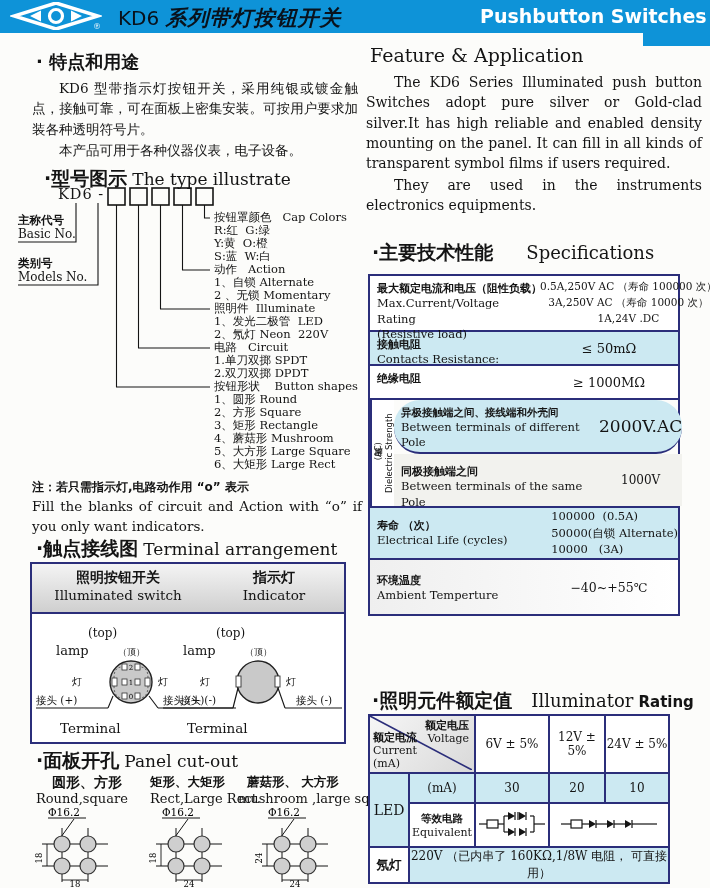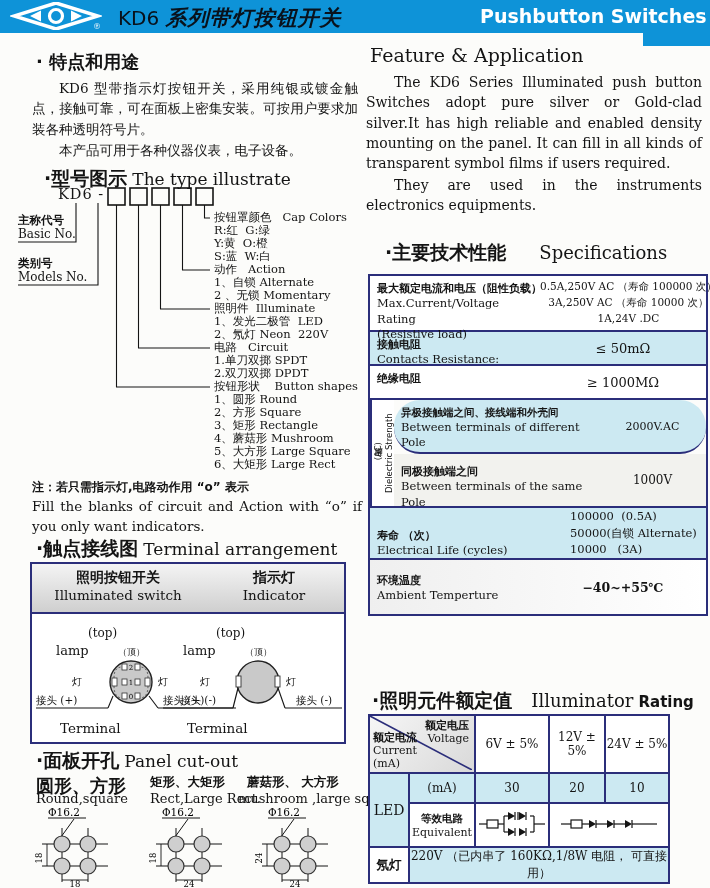--- a/index.html
+++ b/index.html
@@ -16,21 +16,21 @@
   
   .tline{white-space:pre;font-size:11.5px;line-height:13px;}
   
   .tbox{border:2px solid #2b2e7a;background:#fff;}
   .tboxhead{display:flex;height:48px;background:linear-gradient(#f4f4f4,#cfcfcf);border-bottom:2px solid #2b2e7a;}
   .tboxhead>div{flex:1;text-align:center;padding-top:5px;padding-left:16px;}
   .tboxhead .cnl{font-size:14px;font-weight:bold;}
   .tboxhead .enl{font-size:13.5px;}
   .tlabel{position:absolute;font-size:12px;}
   
-  .spectable{border:2.5px solid #2b2e7a;width:340px;box-sizing:border-box;}
+  .spectable{border:2.5px solid #2b2e7a;width:312px;box-sizing:border-box;}
   .srow{display:flex;box-sizing:border-box;}
   .srow + .srow{border-top:2px solid #2b2e7a;}
   .sl{width:170px;padding:5px 0 0 7px;box-sizing:border-box;}
   .sl .cn{display:block;font-family:"DejaVu Sans","Liberation Sans",sans-serif;font-weight:600;font-size:11px;white-space:nowrap;line-height:1.4;}
   .sl .en{display:block;font-size:11.5px;line-height:1.35;}
   .sv{flex:1;display:flex;flex-direction:column;justify-content:center;align-items:center;font-size:12px;}
   .blue{background:#cce9f2;}
   .wt{background:#fff;}
   .vside{width:24px;border-right:2px solid #2b2e7a;box-sizing:border-box;background:#fff;
          writing-mode:vertical-rl;transform:rotate(180deg);
@@ -207,21 +207,21 @@
       <div class="tlabel" style="left:131px;top:80px;font-size:10.5px;">接头 (+)</div>
       <div class="tlabel" style="left:264px;top:80px;font-size:10.5px;">接头 (-)</div>
       <div class="tlabel" style="left:155px;top:106px;font-size:13.5px;">Terminal</div>
     </div>
   </div>
 
   <div class="abs" style="left:36px;top:748px;">
     <span class="hcn" style="font-size:19px;"><span>·</span><span>面板开孔</span></span>
     <span style="font-size:17px;">Panel cut-out</span>
   </div>
-  <div class="abs hcn" style="left:36px;top:774px;font-size:18px;">圆形、方形</div>
+  <div class="abs hcn" style="left:52px;top:774px;font-size:14px;">圆形、方形</div>
   <div class="abs hcn" style="left:150px;top:774px;font-size:12.5px;">矩形、大矩形</div>
   <div class="abs hcn" style="left:247px;top:774px;font-size:12.5px;">蘑菇形、 大方形</div>
   <div class="abs" style="left:36px;top:791px;font-size:13px;">Round,square</div>
   <div class="abs" style="left:150px;top:791px;font-size:13px;">Rect,Large Rect.</div>
   <div class="abs" style="left:238px;top:791px;font-size:13px;">mushroom ,large square</div>
 
   <div class="abs" style="left:28px;top:806px;">
     <svg width="112" height="82" viewBox="0 0 112 82">
       <text x="20" y="10" font-size="10.5">Φ16.2</text>
       <g fill="none" stroke="#141414" stroke-width="1">
@@ -296,21 +296,21 @@
       </g>
       <text x="14" y="52" font-size="8.5" text-anchor="middle" transform="rotate(-90 14 52)">24</text>
       <text x="47" y="81" font-size="8.5" text-anchor="middle">24</text>
     </svg>
   </div>
 
   <div class="abs" style="left:370px;top:44px;font-size:19px;">Feature &amp; Application</div>
   <div class="abs" style="left:366px;top:72px;width:336px;font-size:14px;line-height:1.45;text-align:justify;text-indent:2em;">The KD6 Series Illuminated push button Switches adopt pure silver or Gold-clad silver.It has high reliable and enabled density mounting on the panel. It can fill in all kinds of transparent symbol films if users required.</div>
   <div class="abs" style="left:366px;top:175px;width:336px;font-size:14px;line-height:1.45;text-align:justify;text-indent:2em;">They are used in the instruments electronics equipments.</div>
 
-  <div class="abs" style="left:372px;top:240px;margin-left:13px;">
+  <div class="abs" style="left:372px;top:240px;">
     <span class="hcn" style="font-size:19px;"><span>·</span><span>主要技术性能</span></span>
     <span style="font-size:18px;margin-left:28px;">Specifications</span>
   </div>
 
   <div class="abs spectable" style="left:368px;top:274px;">
 
     <div class="srow wt" style="height:54px;">
       <div class="sl">
         <span class="cn">最大额定电流和电压（阻性负载）</span>
         <span class="en">Max.Current/Voltage Rating</span>
@@ -347,54 +347,54 @@
         <span style="display:block;">耐压 (AC)</span>
         <span style="display:block;">Dielectric Strength</span>
       </div>
       <div style="flex:1;display:flex;flex-direction:column;">
         <div class="srow blue" style="height:54px;border-top:0;border-bottom:2px solid #2b2e7a;box-sizing:border-box;border-radius:26px;">
           <div class="sl" style="width:205px;">
             <span class="cn" style="font-size:10.5px;">异极接触端之间、接线端和外壳间</span>
             <span class="en">Between terminals of different Pole</span>
             <span class="en">Between terminals and housing</span>
           </div>
-          <div class="sv" style="font-size:11px;align-items:center;">
+          <div class="sv" style="font-size:17px;align-items:center;">
               <span>2000V.AC</span>
             </div>
         </div>
         <div class="srow" style="height:52px;border-top:0;background:#f2f2ee;">
           <div class="sl" style="width:205px;padding-top:10px;">
             <span class="cn">同极接触端之间</span>
             <span class="en">Between terminals of the same  Pole</span>
           </div>
           <div class="sv" style="font-size:12px;">
               <span>1000V</span>
             </div>
         </div>
       </div>
     </div>
 
     <div class="srow blue" style="height:52px;">
-      <div class="sl" style="width:200px;padding-top:20px;">
+      <div class="sl" style="width:200px;padding-top:10px;">
         <span class="cn">寿命 （次）</span>
         <span class="en">Electrical Life (cycles)</span>
       </div>
       <div class="sv" style="align-items:flex-start;font-size:11.5px;line-height:1.45;white-space:pre;">
         <span>100000  (0.5A)</span>
         <span>50000(自锁 Alternate)</span>
         <span>10000   (3A)</span>
       </div>
     </div>
 
     <div class="srow" style="height:56px;background:linear-gradient(90deg,#efefef,#ffffff);">
       <div class="sl" style="padding-top:13px;">
         <span class="cn">环境温度</span>
         <span class="en">Ambient Temperture</span>
       </div>
-      <div class="sv" style="font-size:12.5px;font-weight:bold;">
+      <div class="sv" style="font-size:12.5px;">
           <span>−40~+55℃</span>
         </div>
     </div>
   </div>
 
   <div class="abs" style="left:372px;top:688px;">
     <span class="hcn" style="font-size:19px;"><span>·</span><span>照明元件额定值</span></span>
     <span style="font-size:18px;margin-left:14px;">Illuminator</span>
     <span class="sans" style="font-size:15px;font-weight:bold;">Rating</span>
   </div>

